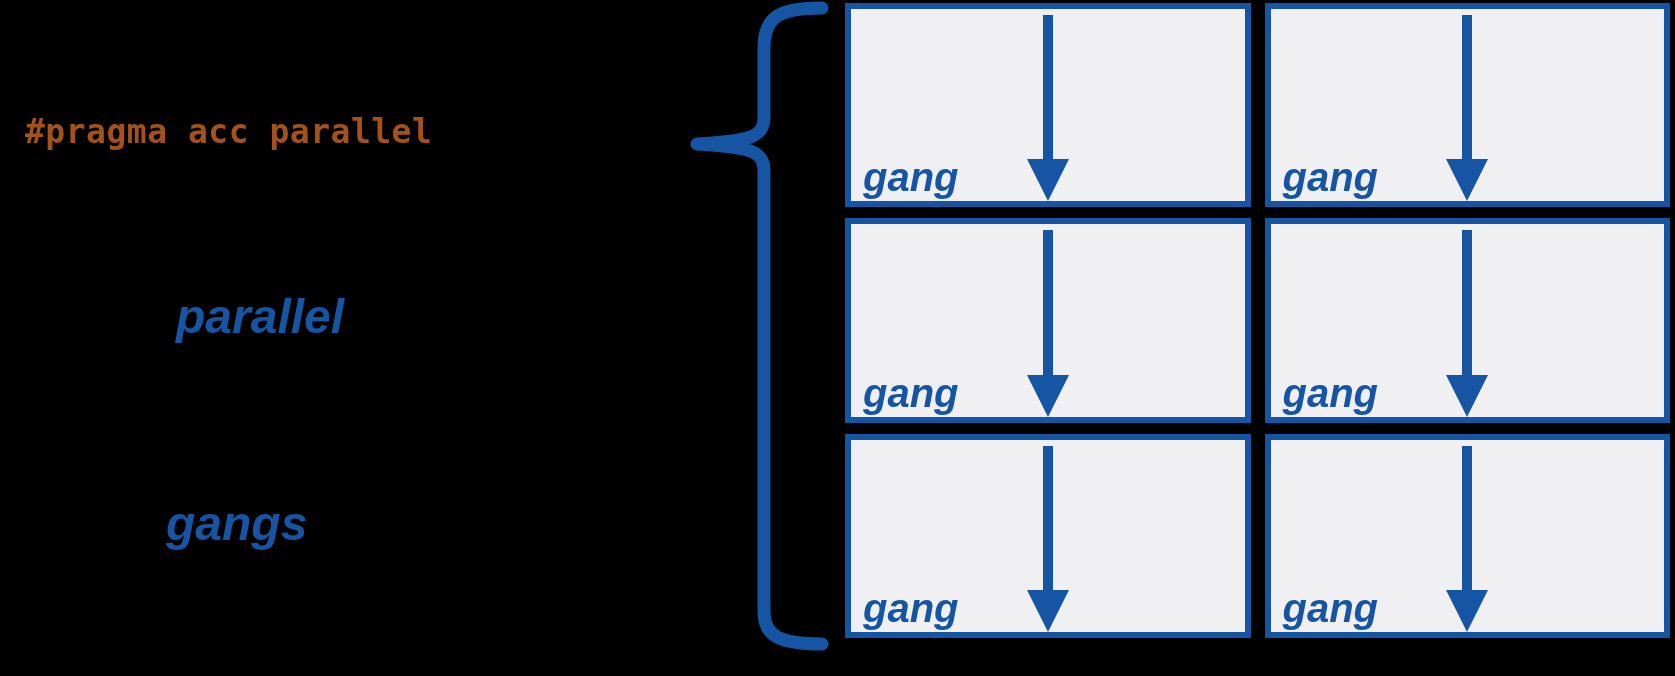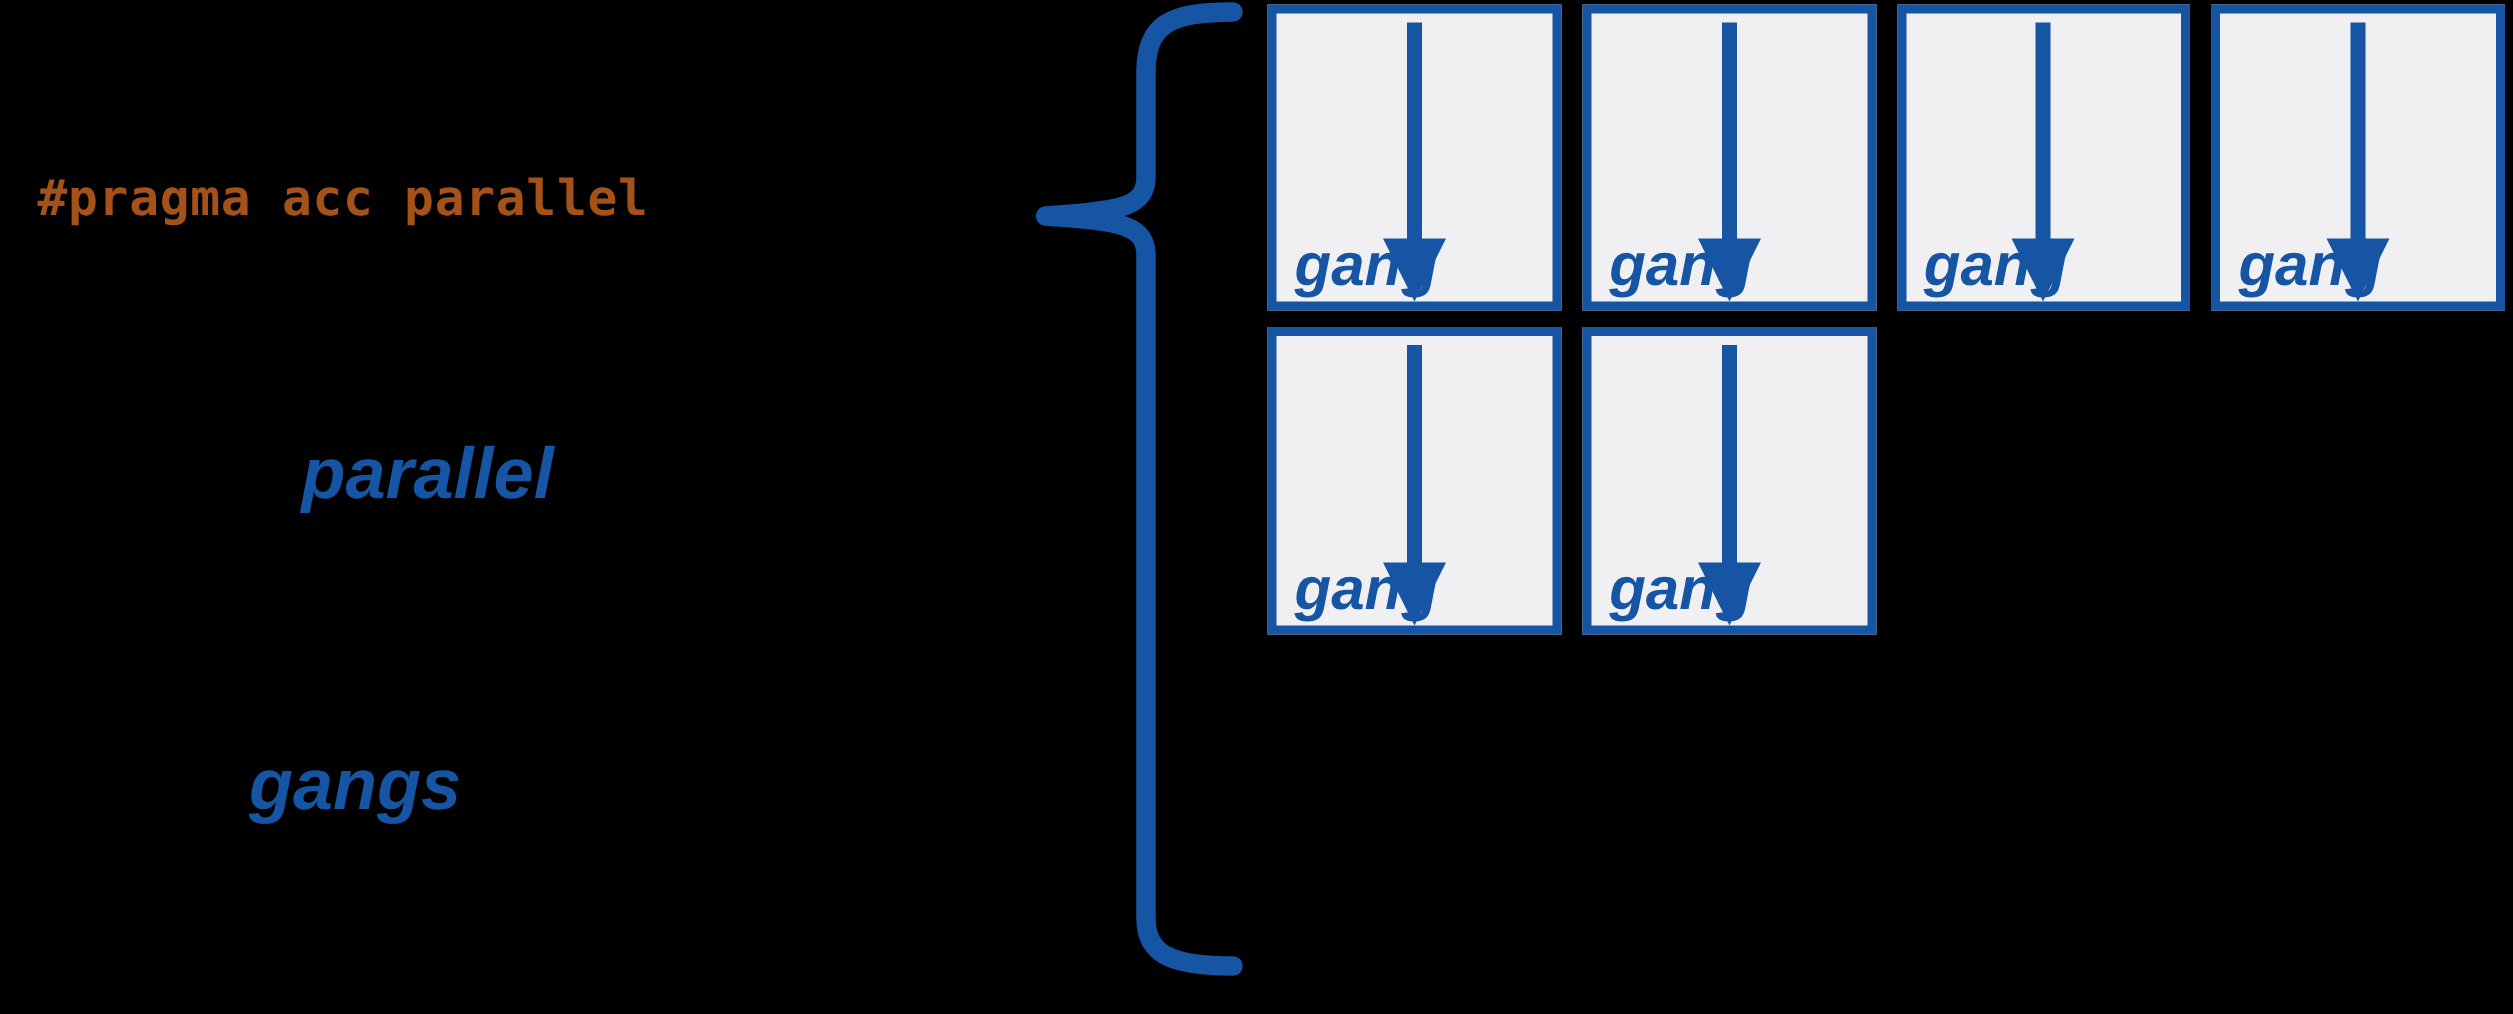--- a/index.html
+++ b/index.html
@@ -28,21 +28,21 @@
   }
   .side-label {
     position: absolute;
     font-weight: bold;
     font-style: italic;
     font-size: 48px;
     line-height: 1;
     color: var(--blue);
     white-space: pre;
   }
-  .label-parallel { left: 176px; top: 293px; margin-left: 25px; }
+  .label-parallel { left: 176px; top: 293px; }
   .label-gangs    { left: 166px; top: 456px; margin-top: 44px; }
 
   .brace-svg {
     position: absolute;
     left: 685px;
     top: 0px;
     width: 145px;
     height: 660px;
   }
   .brace-svg path {
@@ -53,21 +53,21 @@
     stroke-linejoin: round;
   }
 
   .gang-grid {
     position: absolute;
     left: 845px;
     top: 3px;
     width: 825px;
     height: 635px;
     display: grid;
-    grid-template-columns: 1fr 1fr 1fr 1fr;
+    grid-template-columns: 1fr 1fr;
     grid-template-rows: 1fr 1fr 1fr;
     column-gap: 14px;
     row-gap: 11px;
   }
   .gang-box {
     position: relative;
     background: var(--boxfill);
     border: 6px solid var(--blue);
     box-sizing: border-box;
   }

